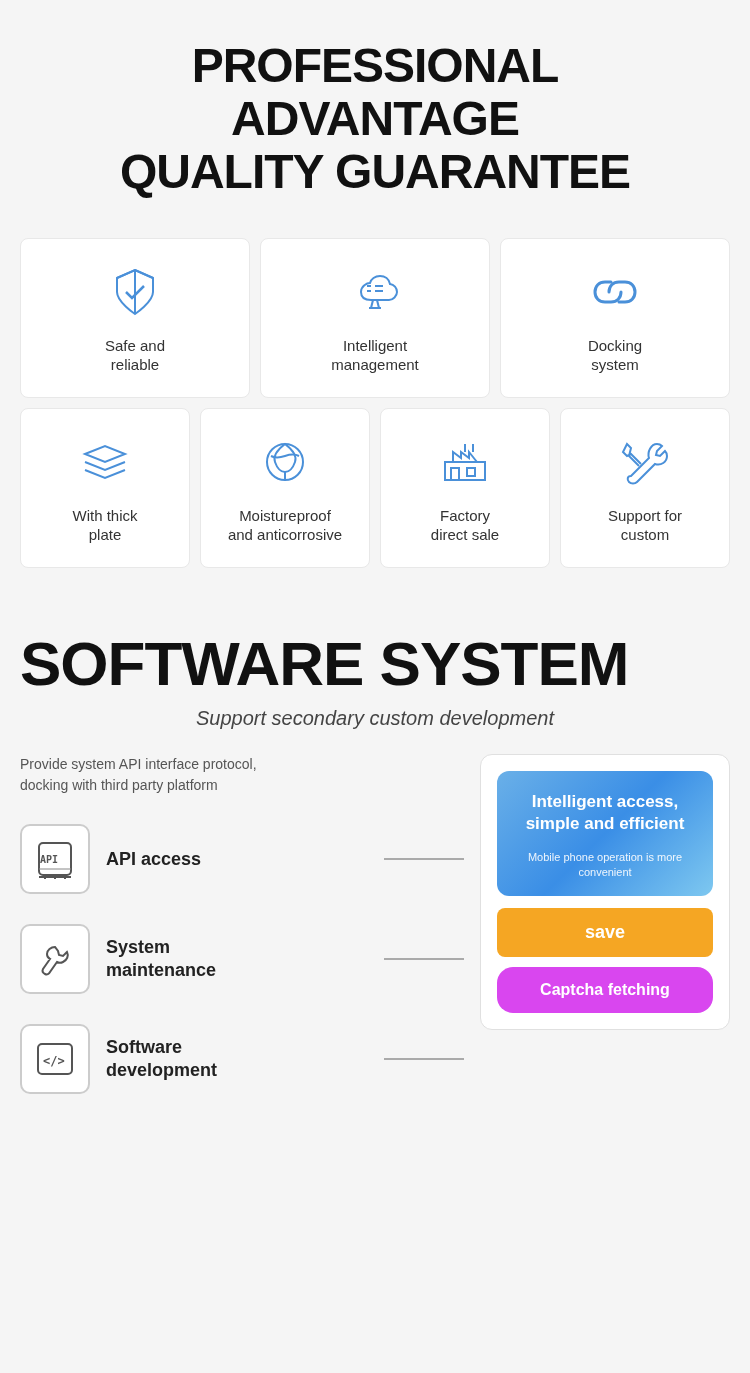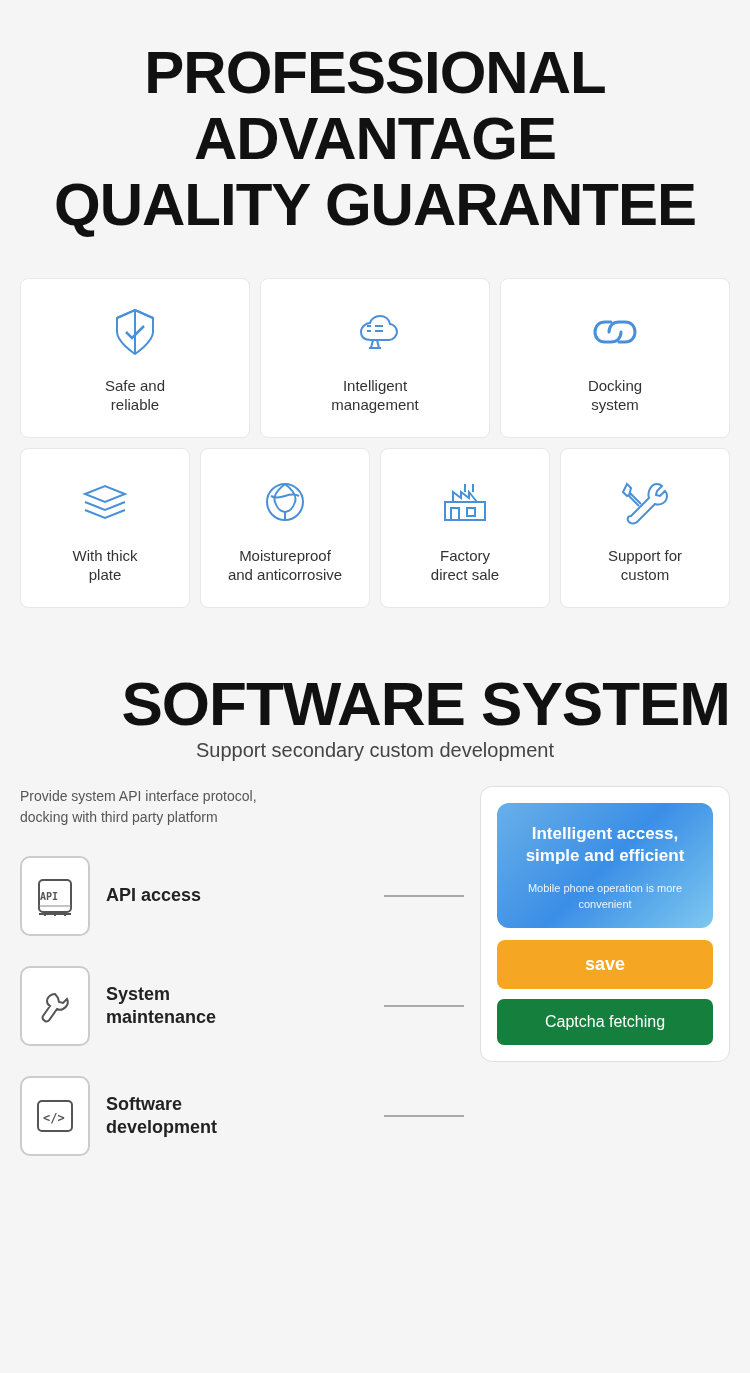--- a/index.html
+++ b/index.html
@@ -9,21 +9,21 @@
       font-family: Arial, sans-serif;
     }
 
     
     .header-section {
       background: #f5f5f5;
       text-align: center;
       padding: 40px 20px 30px;
     }
     .header-title {
-      font-size: 60px;
+      font-size: 48px;
       font-weight: 900;
       line-height: 1.1;
       color: #111;
       letter-spacing: -1px;
     }
 
     
     .grid-section {
       padding: 10px 20px 20px;
       background: #f5f5f5;
@@ -66,28 +66,30 @@
 
     
     .software-section {
       background: #f5f5f5;
       padding: 30px 20px 20px;
     }
     .software-title {
       font-size: 62px;
       font-weight: 900;
       color: #111;
-      text-align: right;
+      text-align: left;
       letter-spacing: -1px;
+      margin-bottom: 8px;
     }
     .software-subtitle {
       font-size: 20px;
       text-align: center;
       color: #444;
       margin-bottom: 24px;
+      font-style: italic;
     }
 
     .software-body {
       display: flex;
       gap: 16px;
       align-items: flex-start;
     }
     .software-left {
       flex: 1;
     }
@@ -99,21 +101,21 @@
     }
 
     .software-item {
       display: flex;
       align-items: center;
       margin-bottom: 30px;
       position: relative;
     }
     .software-item-icon {
       width: 70px;
-      height: 80px;
+      height: 70px;
       border: 2px solid #ccc;
       border-radius: 10px;
       display: flex;
       align-items: center;
       justify-content: center;
       background: #fff;
       flex-shrink: 0;
       margin-right: 16px;
     }
     .software-item-icon svg {
@@ -169,26 +171,26 @@
       font-weight: bold;
       border: none;
       border-radius: 8px;
       width: 100%;
       padding: 14px;
       cursor: pointer;
       margin-bottom: 10px;
       text-align: center;
     }
     .btn-captcha {
-      background: #15803d;
+      background: #d946ef;
       color: #fff;
       font-size: 16px;
-      font-weight: normal;
+      font-weight: bold;
       border: none;
-      border-radius: 7px;
+      border-radius: 16px;
       width: 100%;
       padding: 14px;
       cursor: pointer;
       text-align: center;
     }
     .right-card {
       background: #fff;
       border-radius: 12px;
       padding: 16px;
       border: 1px solid #e0e0e0;

